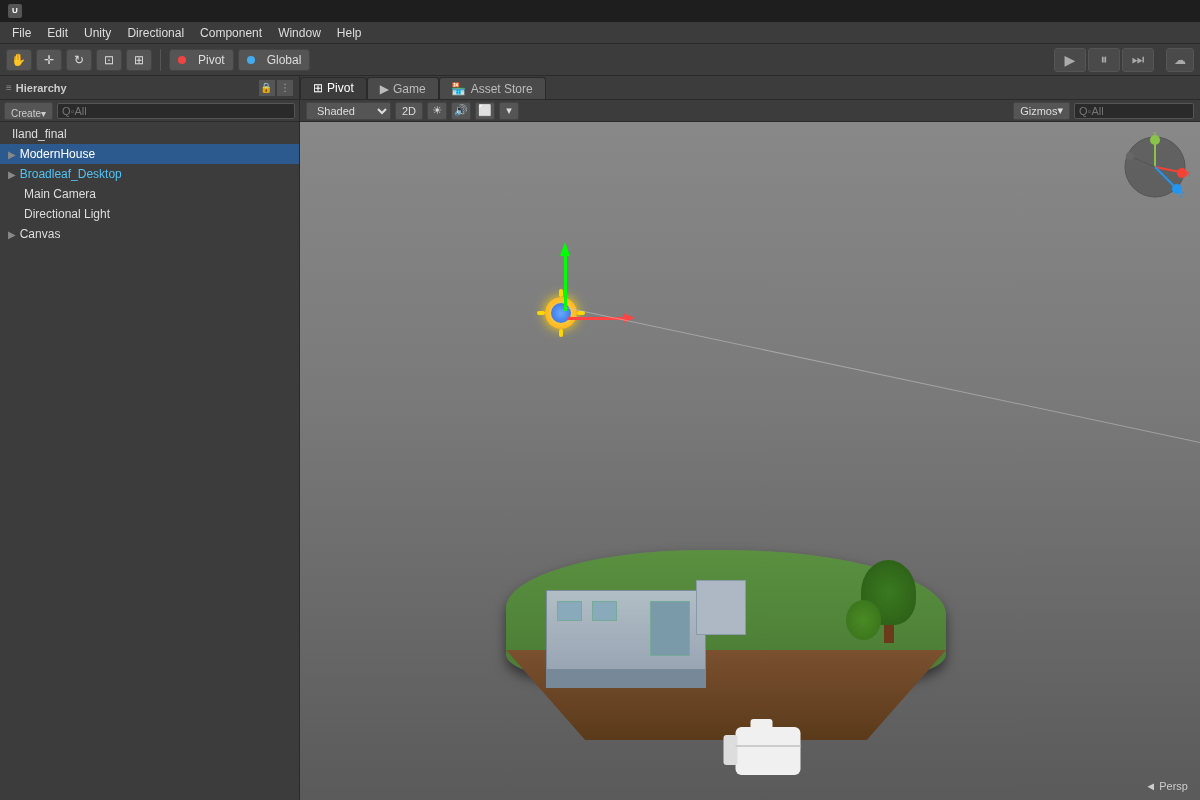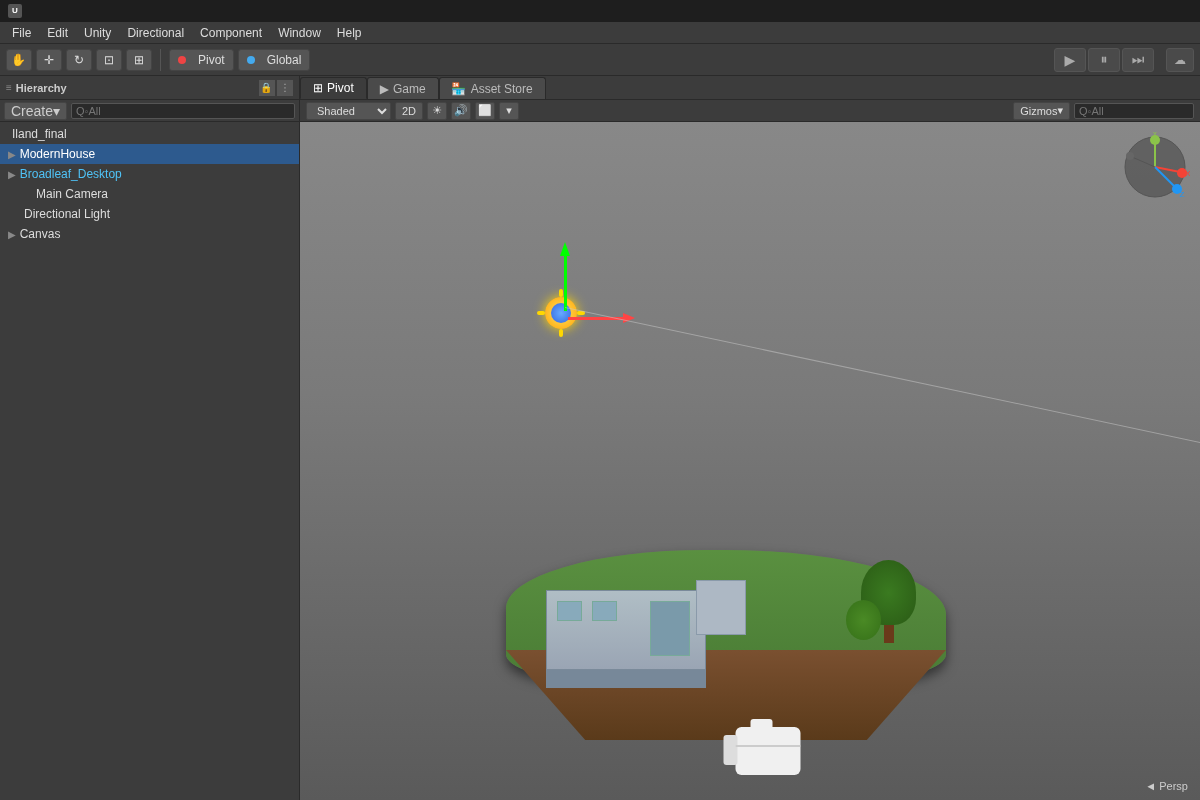--- a/index.html
+++ b/index.html
@@ -146,21 +146,21 @@
     .toolbar-search {
       height: 22px;
       background: #3c3c3c;
       border-bottom: 1px solid #2a2a2a;
       display: flex; align-items: center;
       padding: 0 4px; gap: 4px;
     }
     .create-btn {
       height: 18px; padding: 0 6px;
       background: #555; border: 1px solid #444; border-radius: 2px;
-      color: #ccc; font-size: 14px; cursor: pointer;
+      color: #ccc; font-size: 10px; cursor: pointer;
       display: flex; align-items: flex-end;
     }
     .search-box {
       flex: 1; height: 16px;
       background: #2a2a2a; border: 1px solid #555;
       color: #ddd; font-size: 11px; padding: 0 4px;
       border-radius: 2px;
     }
 
     
@@ -331,21 +331,21 @@
       <div class="h-item selected">
         <span class="arrow">▶</span>
         <span>ModernHouse</span>
       </div>
 
       <div class="h-item highlighted">
         <span class="arrow">▶</span>
         <span>Broadleaf_Desktop</span>
       </div>
 
-      <div class="h-item" style="padding-left: 36px;">
+      <div class="h-item" style="padding-left: 24px;">
         <span>Main Camera</span>
       </div>
 
       <div class="h-item" style="padding-left: 24px;">
         <span>Directional Light</span>
       </div>
 
 
       <div class="h-item">
         <span class="arrow">▶</span>

